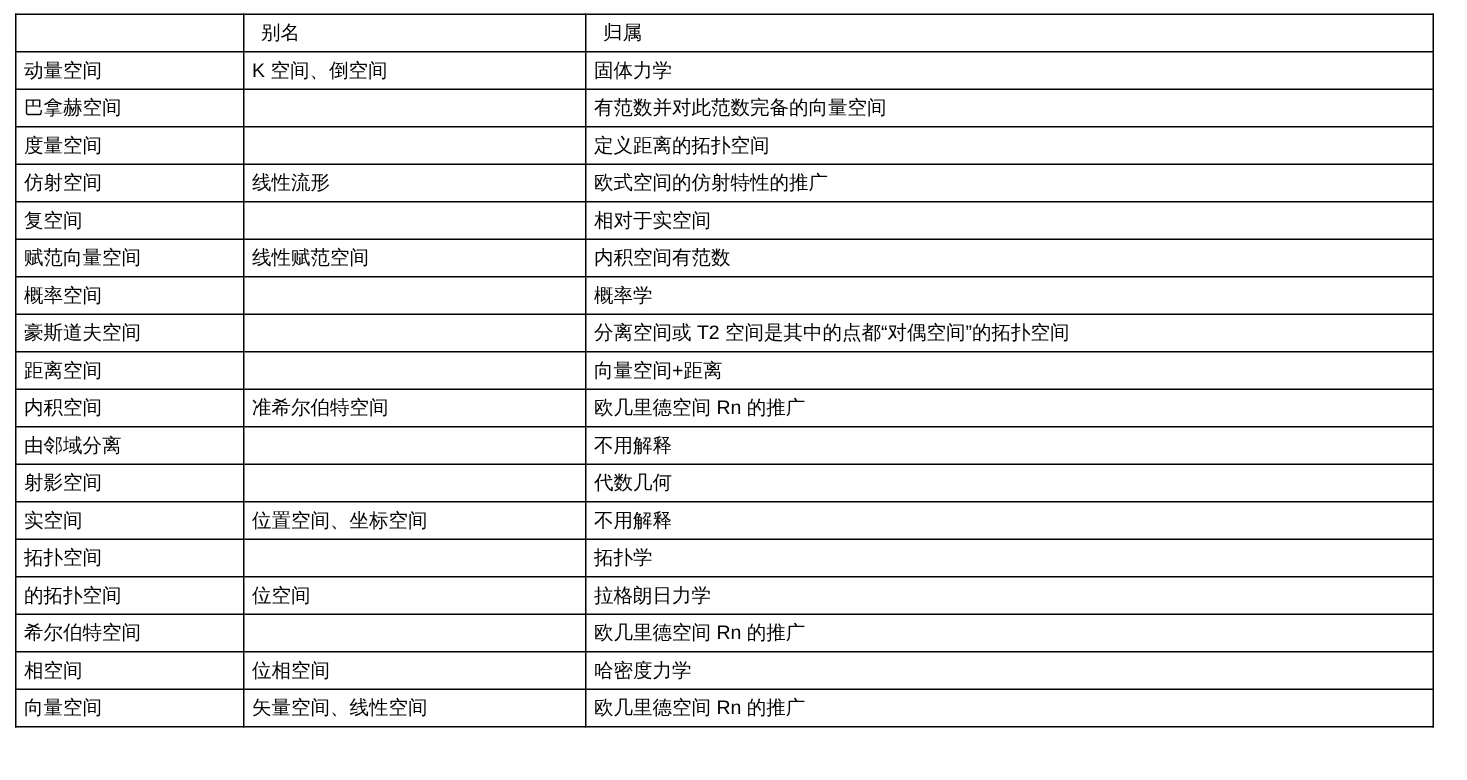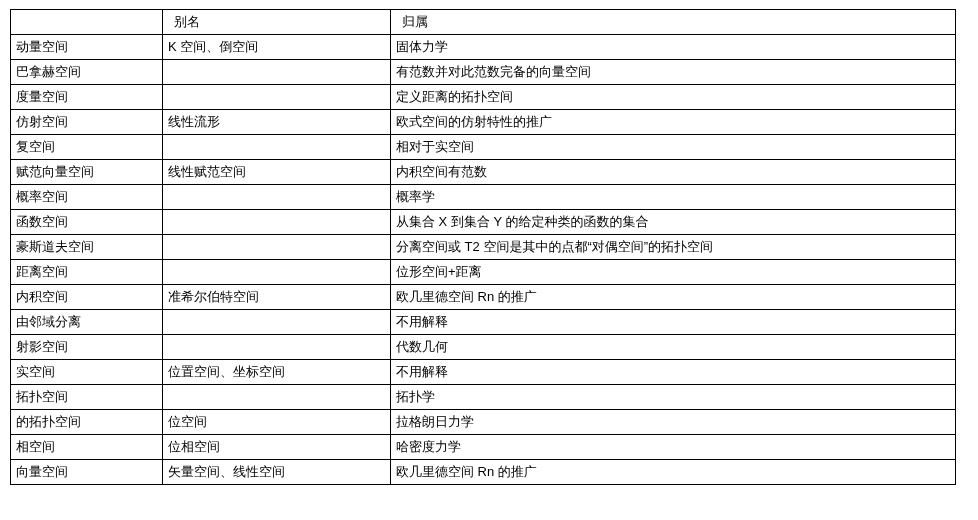--- a/index.html
+++ b/index.html
@@ -95,33 +95,28 @@
         <td>赋范向量空间</td>
         <td>线性赋范空间</td>
         <td>内积空间有范数</td>
       </tr>
       <tr>
         <td>概率空间</td>
         <td></td>
         <td>概率学</td>
       </tr>
       <tr>
-        <td>函数空间</td>
-        <td></td>
-        <td>从集合 X 到集合 Y 的给定种类的函数的集合</td>
-      </tr>
-      <tr>
         <td>豪斯道夫空间</td>
         <td></td>
         <td>分离空间或 T2 空间是其中的点都“对偶空间”的拓扑空间</td>
       </tr>
       <tr>
         <td>距离空间</td>
         <td></td>
-        <td>位形空间+距离</td>
+        <td>向量空间+距离</td>
       </tr>
       <tr>
         <td>内积空间</td>
         <td>准希尔伯特空间</td>
         <td>欧几里德空间 Rn 的推广</td>
       </tr>
       <tr>
         <td>由邻域分离</td>
         <td></td>
         <td>不用解释</td>
@@ -140,20 +135,25 @@
         <td>拓扑空间</td>
         <td></td>
         <td>拓扑学</td>
       </tr>
       <tr>
         <td>的拓扑空间</td>
         <td>位空间</td>
         <td>拉格朗日力学</td>
       </tr>
       <tr>
+        <td>希尔伯特空间</td>
+        <td></td>
+        <td>欧几里德空间 Rn 的推广</td>
+      </tr>
+      <tr>
         <td>相空间</td>
         <td>位相空间</td>
         <td>哈密度力学</td>
       </tr>
       <tr>
         <td>向量空间</td>
         <td>矢量空间、线性空间</td>
         <td>欧几里德空间 Rn 的推广</td>
       </tr>
 

